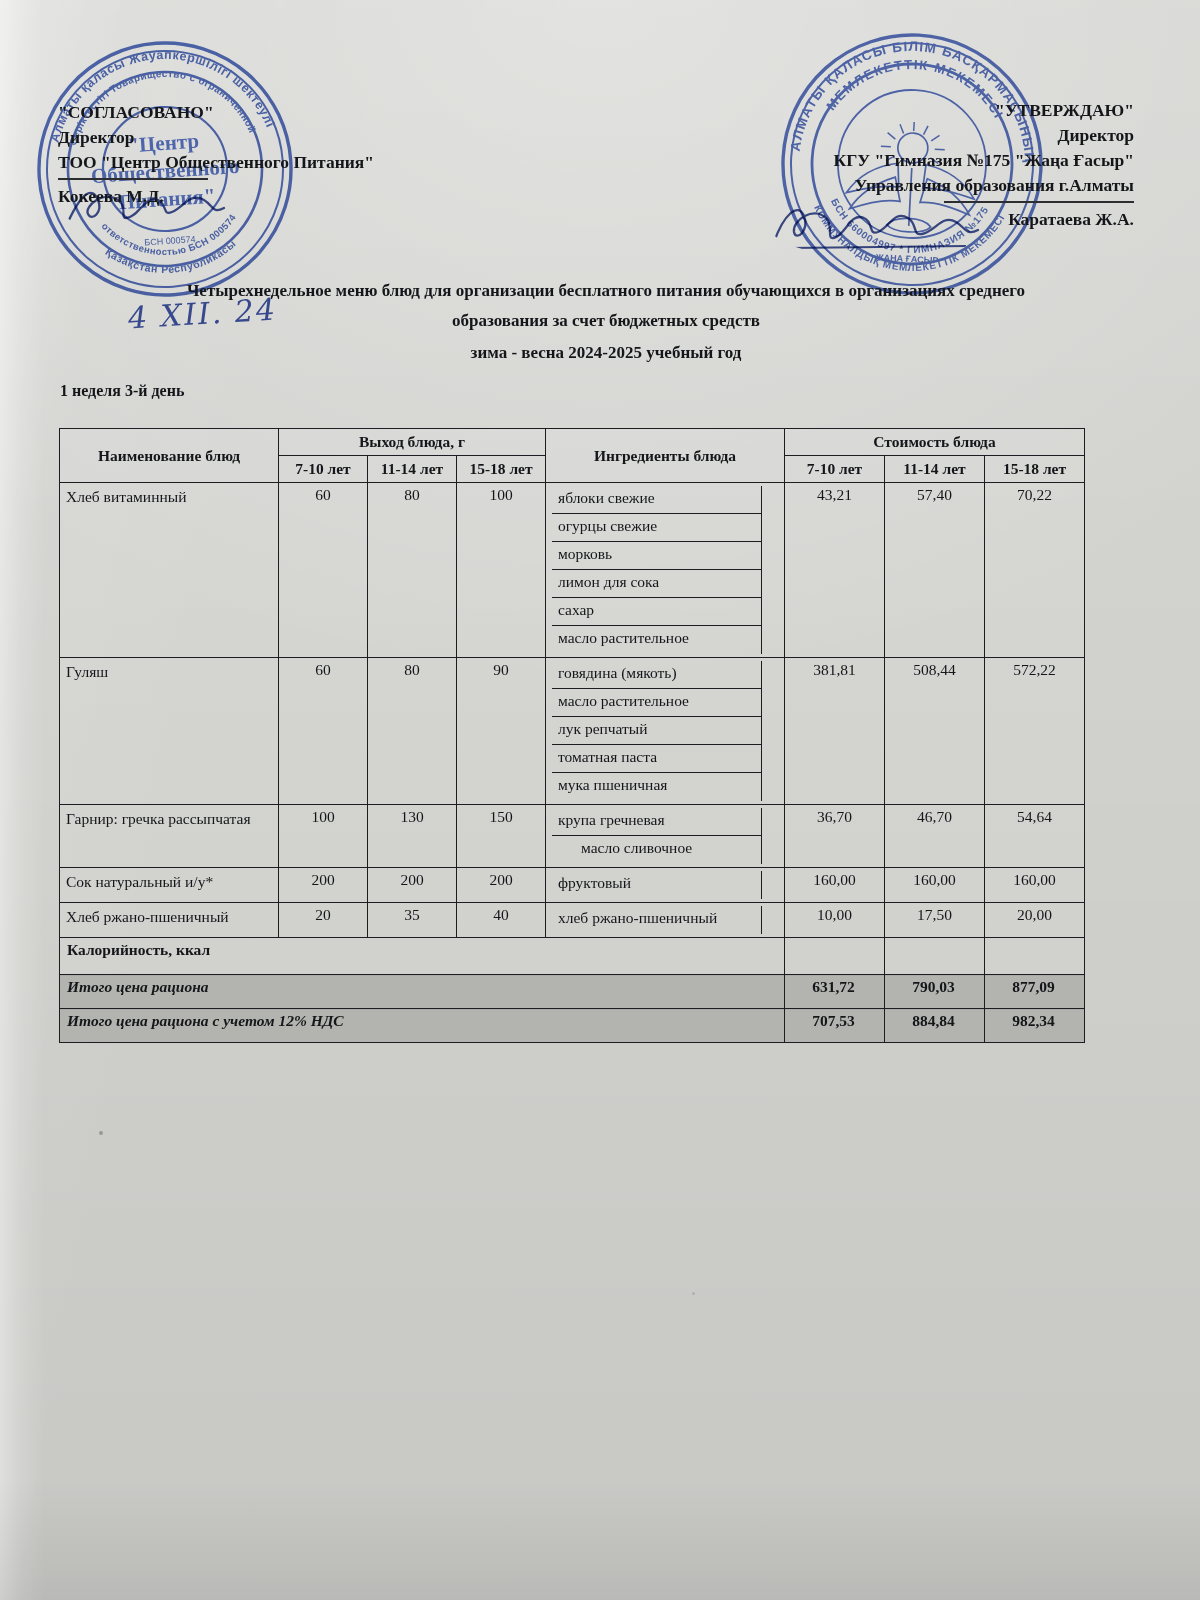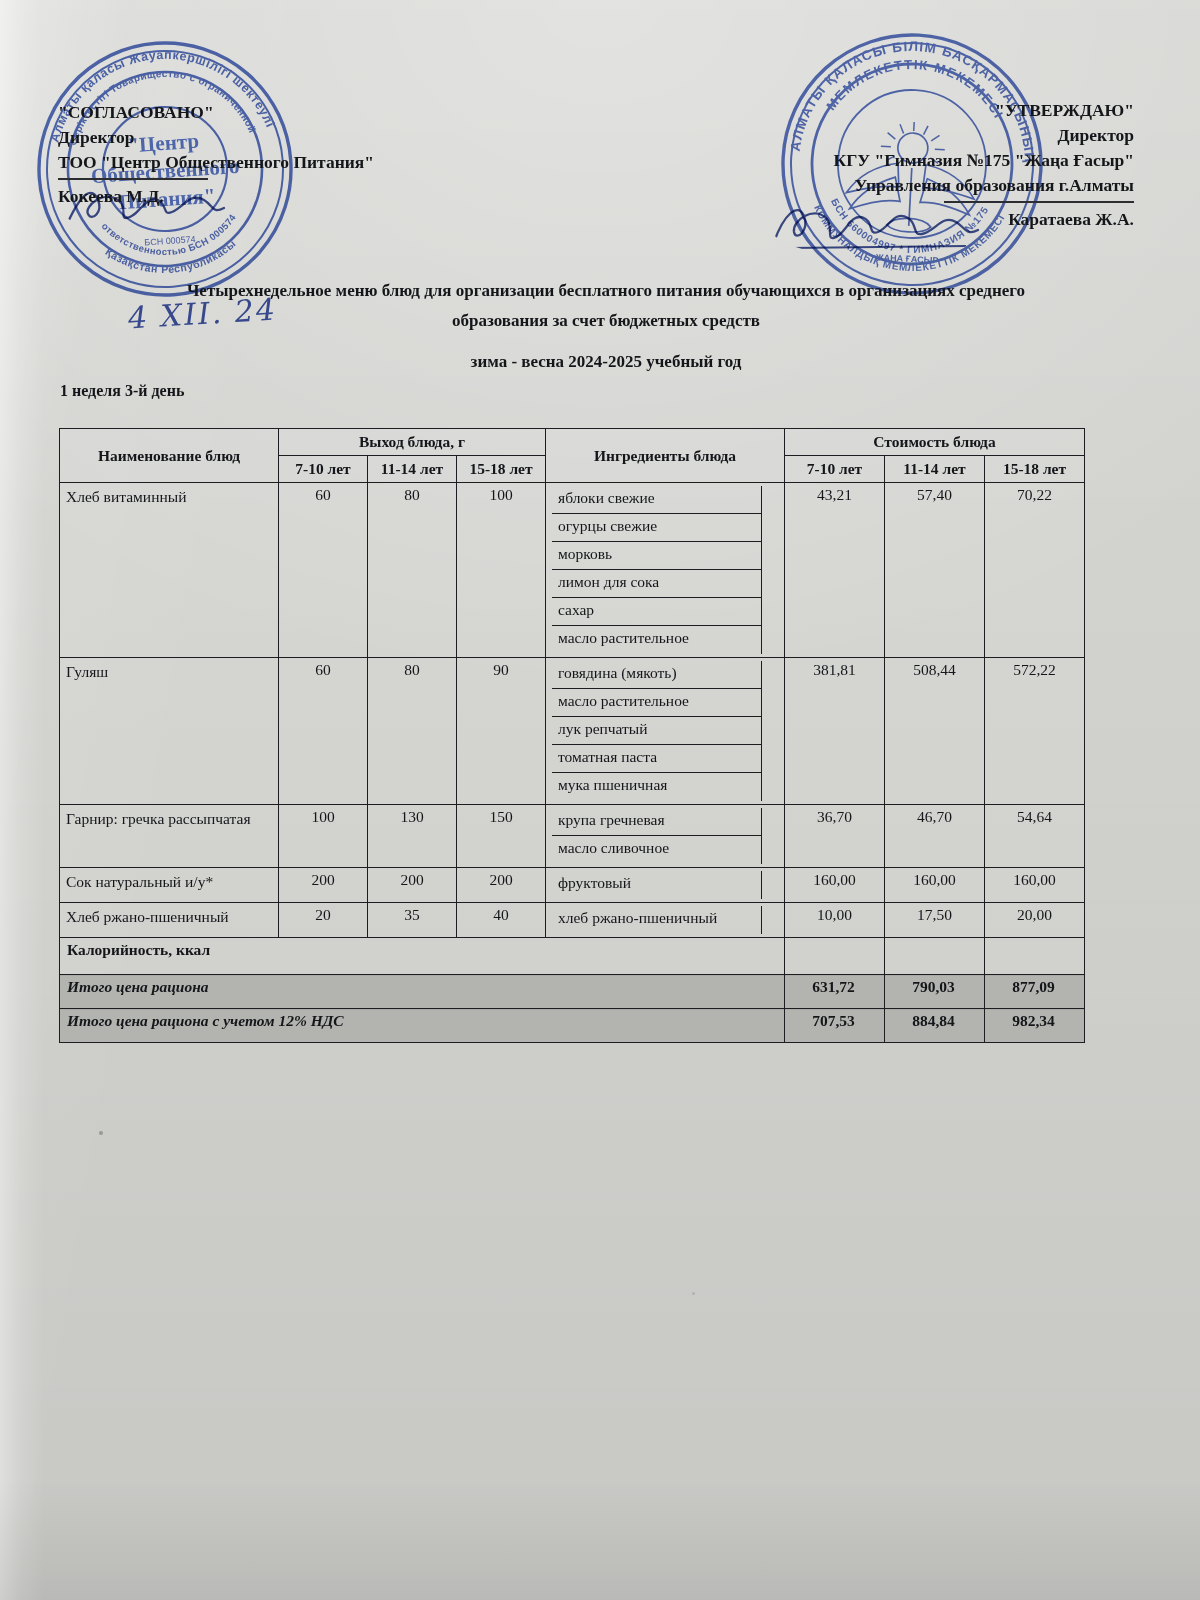--- a/index.html
+++ b/index.html
@@ -94,21 +94,21 @@
     left: 101px;
     top: 276px;
     width: 1010px;
     text-align: center;
     font-weight: bold;
     font-size: 17px;
     line-height: 30px;
     z-index: 3;
   }
   .doc-title .l1 { text-align: center; }
-  .doc-title .l3 { margin-top: 11px; }
+  .doc-title .l3 { margin-top: 2px; }
 
   .day-label {
     position: absolute;
     left: 60px;
     top: 382px;
     font-weight: bold;
     font-size: 16px;
     z-index: 3;
   }
 
@@ -394,21 +394,21 @@
             <td class="cost-cell">572,22</td>
           </tr>
           <tr>
             <td class="name-cell" style="height: 56px;">Гарнир: гречка рассыпчатая</td>
             <td class="num-cell">100</td>
             <td class="num-cell">130</td>
             <td class="num-cell">150</td>
             <td class="ing-cell">
               <div class="ing-list">
                 <div class="ing-item">крупа гречневая</div>
-                <div class="ing-item" style="border-bottom: none;">масло сливочное</div>
+                <div class="ing-item" style="border-bottom: none; margin-left: 23px;">масло сливочное</div>
               </div>
             </td>
             <td class="cost-cell">36,70</td>
             <td class="cost-cell">46,70</td>
             <td class="cost-cell">54,64</td>
           </tr>
           <tr>
             <td class="name-cell" style="height: 28px;">Сок натуральный и/у*</td>
             <td class="num-cell">200</td>
             <td class="num-cell">200</td>

